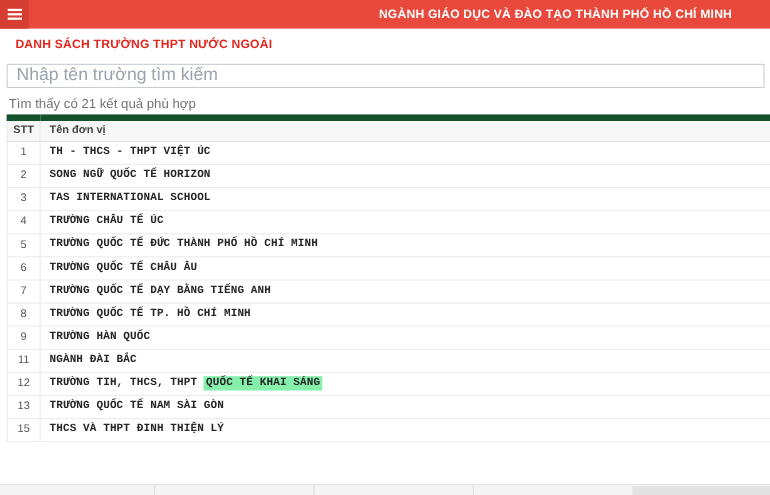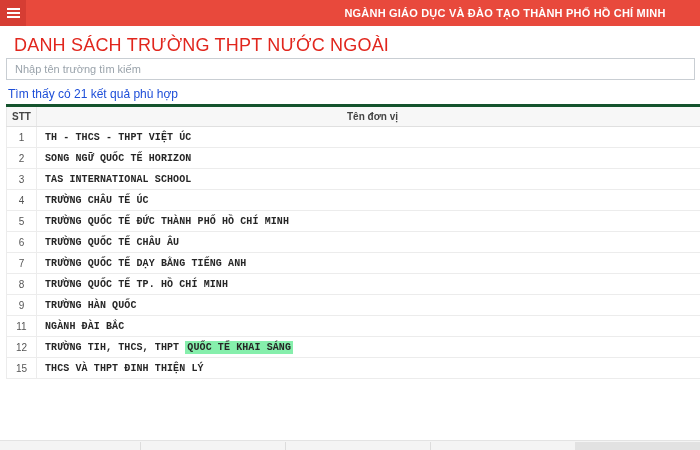--- a/index.html
+++ b/index.html
@@ -18,42 +18,42 @@
   .bars { display:flex; flex-direction:column; gap:2px; }
   .bars i { display:block; width:13px; height:2px; background:#ffffff; }
   .topbar-title {
     position:absolute; top:50%; left:505px; transform:translate(-50%,-50%);
     color:#ffffff; font-size:11px; font-weight:bold; white-space:nowrap;
     letter-spacing:.2px;
   }
   
   .page-title {
     height:32px; padding:9px 14px 0; color:#e1261d;
-    font-size:18px; font-weight:normal; letter-spacing:.2px;
+    font-size:11px; font-weight:bold; letter-spacing:.2px;
   }
   
   .search-wrap { height:22px; padding:0 5px 0 6px; }
   .search {
     width:100%; height:22px; border:1px solid #c9ced3; background:#fff;
-    padding:0 8px; font-size:11px; color:#333;
+    padding:0 8px; font-size:16px; color:#333;
     font-family:"Liberation Sans", sans-serif; outline:none; border-radius:0;
   }
   .search::placeholder { color:#9aa3ab; }
   
-  .count { height:24px; padding:7px 0 0 8px; font-size:12px; color:#1d4ed8; }
+  .count { height:24px; padding:7px 0 0 8px; font-size:12px; color:#737373; }
   
   .tbl { border-collapse:collapse; margin-left:6px; width:694px; table-layout:fixed; }
   .tbl th, .tbl td { height:21px; padding:0; overflow:hidden; white-space:nowrap; }
   .col-stt { width:30px; }
   .tbl thead th {
-    background:#f7f7f7; border-top:3px solid #14532d; border-bottom:1px solid #e0e0e0;
+    background:#f7f7f7; border-top:6px solid #14532d; border-bottom:1px solid #e0e0e0;
     font-size:10px; color:#444; font-weight:bold;
   }
   .tbl th.c1 { text-align:center; border-left:1px solid #e7e7e7; border-right:1px solid #e7e7e7; }
-  .tbl th.c2 { text-align:center; padding-left:8px; }
+  .tbl th.c2 { text-align:left; padding-left:8px; }
   .tbl td { border-bottom:1px solid #ececec; }
   .tbl td.c1 {
     text-align:center; font-size:10px; color:#555;
     border-left:1px solid #ececec; border-right:1px solid #ececec;
   }
   .tbl td.c2 {
     font-size:10px; font-weight:bold; color:#262626; padding-left:8px;
     letter-spacing:.1px;
     font-family:Liberation Mono, monospace;
   }
@@ -142,20 +142,24 @@
   </tr>
         <tr>
     <td class="c1">11</td>
     <td class="c2"><span>NGÀNH ĐÀI BẮC</span></td>
   </tr>
         <tr>
     <td class="c1">12</td>
     <td class="c2"><span>TRƯỜNG TIH, THCS, THPT </span><mark class="hl">QUỐC TẾ KHAI SÁNG</mark></td>
   </tr>
         <tr>
+    <td class="c1">13</td>
+    <td class="c2"><span>TRƯỜNG QUỐC TẾ NAM SÀI GÒN</span></td>
+  </tr>
+        <tr>
     <td class="c1">15</td>
     <td class="c2"><span>THCS VÀ THPT ĐINH THIỆN LÝ</span></td>
   </tr>
       </tbody>
   </table>
 
   <div class="bottom-strip">
     <i class="sep s1"></i>
     <i class="sep s2"></i>
     <i class="sep s3"></i>

